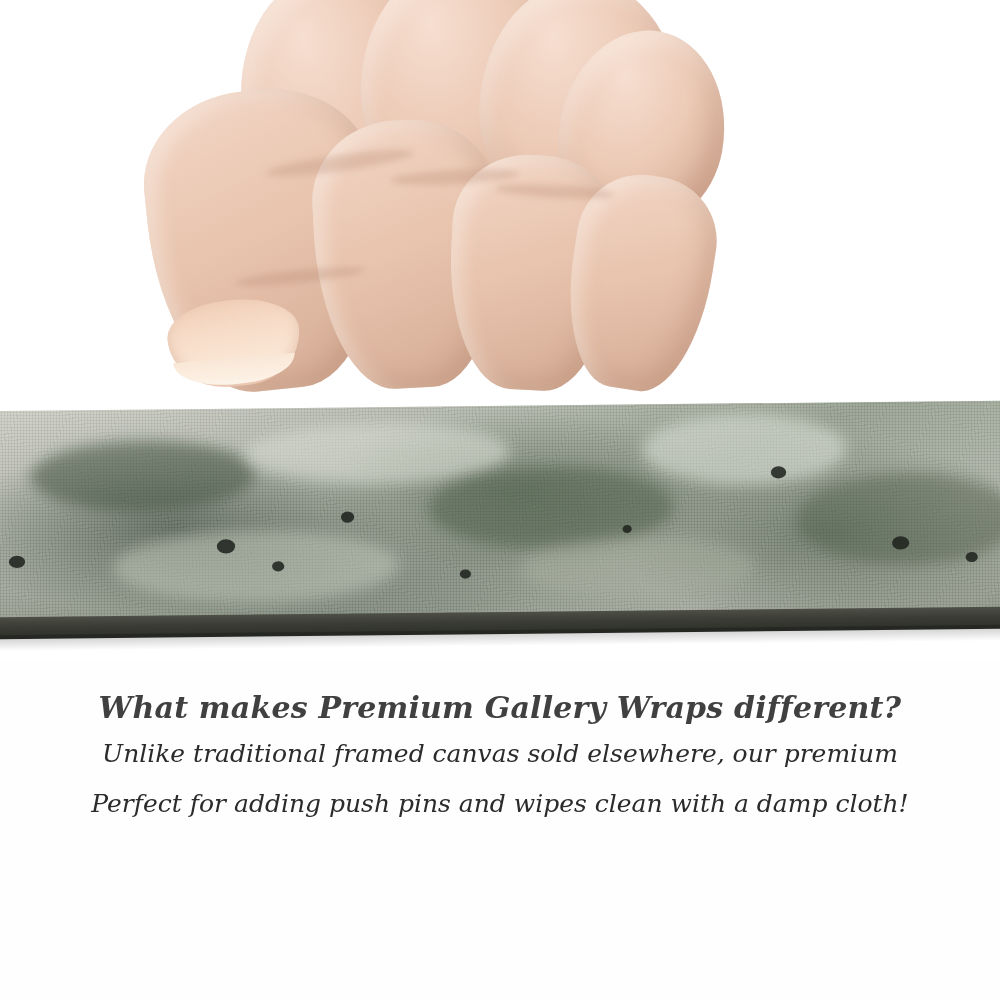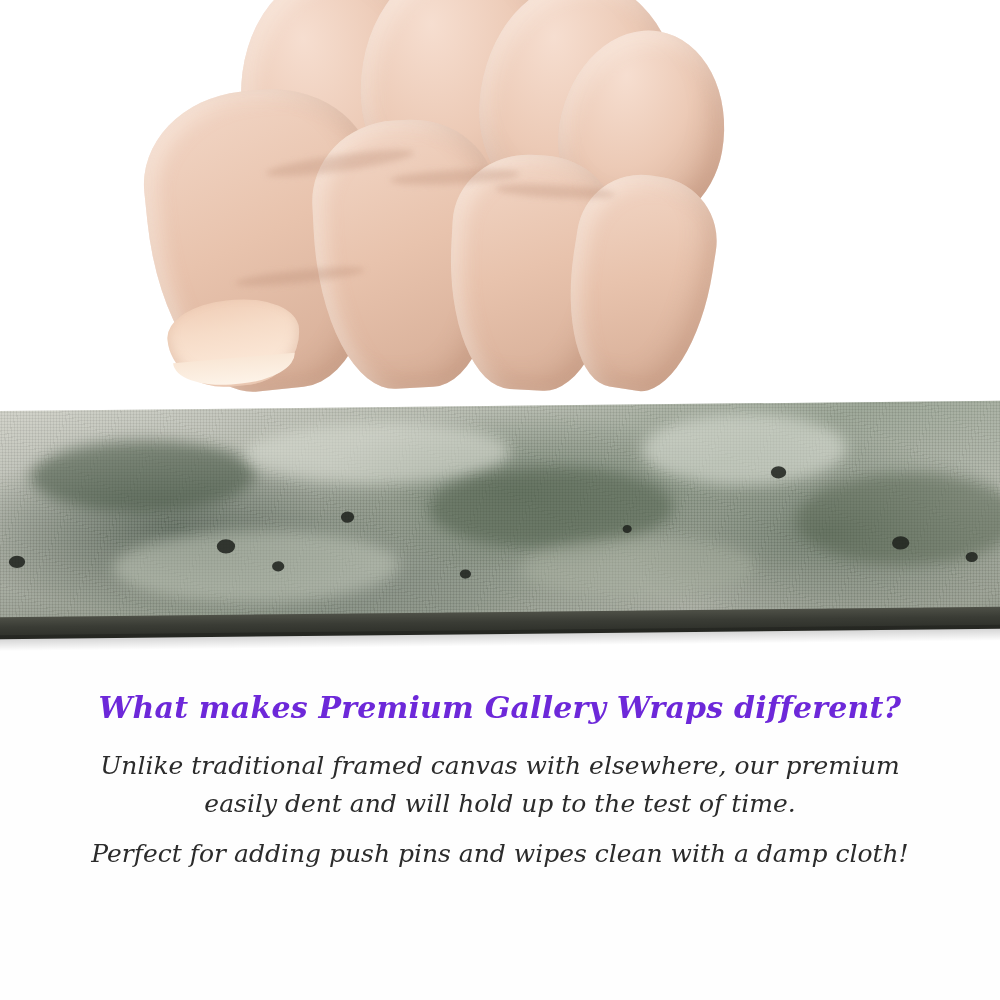--- a/index.html
+++ b/index.html
@@ -155,22 +155,22 @@
     width: 1000px;
     text-align: center;
     color: #2a2a2a;
   }
   .caption-heading {
     font-family: "DejaVu Serif", serif;
     font-style: italic;
     font-weight: bold;
     font-size: 30px;
     letter-spacing: 0.2px;
-    margin: 0 0 22px 0;
-    color: #6d28d9;
+    margin: 0 0 10px 0;
+    color: #404040;
   }
   .caption-line {
     font-family: "DejaVu Serif", serif;
     font-style: italic;
     font-size: 25px;
     line-height: 38px;
     color: #2b2b2b;
     margin: 0;
   }
   .caption-final {
@@ -223,18 +223,17 @@
       <div class="speck" style="left:956px; top:148px; width:12px; height:10px;"></div>
       <div class="speck" style="left:620px; top:118px; width:9px;  height:8px;"></div>
     </div>
 
     <div class="canvas-bottom-edge"></div>
     <div class="canvas-shadow"></div>
   </div>
 
   <div class="caption">
     <p class="caption-heading">What makes Premium Gallery Wraps different?</p>
-    <p class="caption-line">Unlike traditional framed canvas with elsewhere, our premium</p>
-    <p class="caption-line">easily dent and will hold up to the test of time.</p>
+    <p class="caption-line">Unlike traditional framed canvas sold elsewhere, our premium</p>
     <p class="caption-line caption-final">Perfect for adding push pins and wipes clean with a damp cloth!</p>
   </div>
 
 </div>
 
 </body></html>

